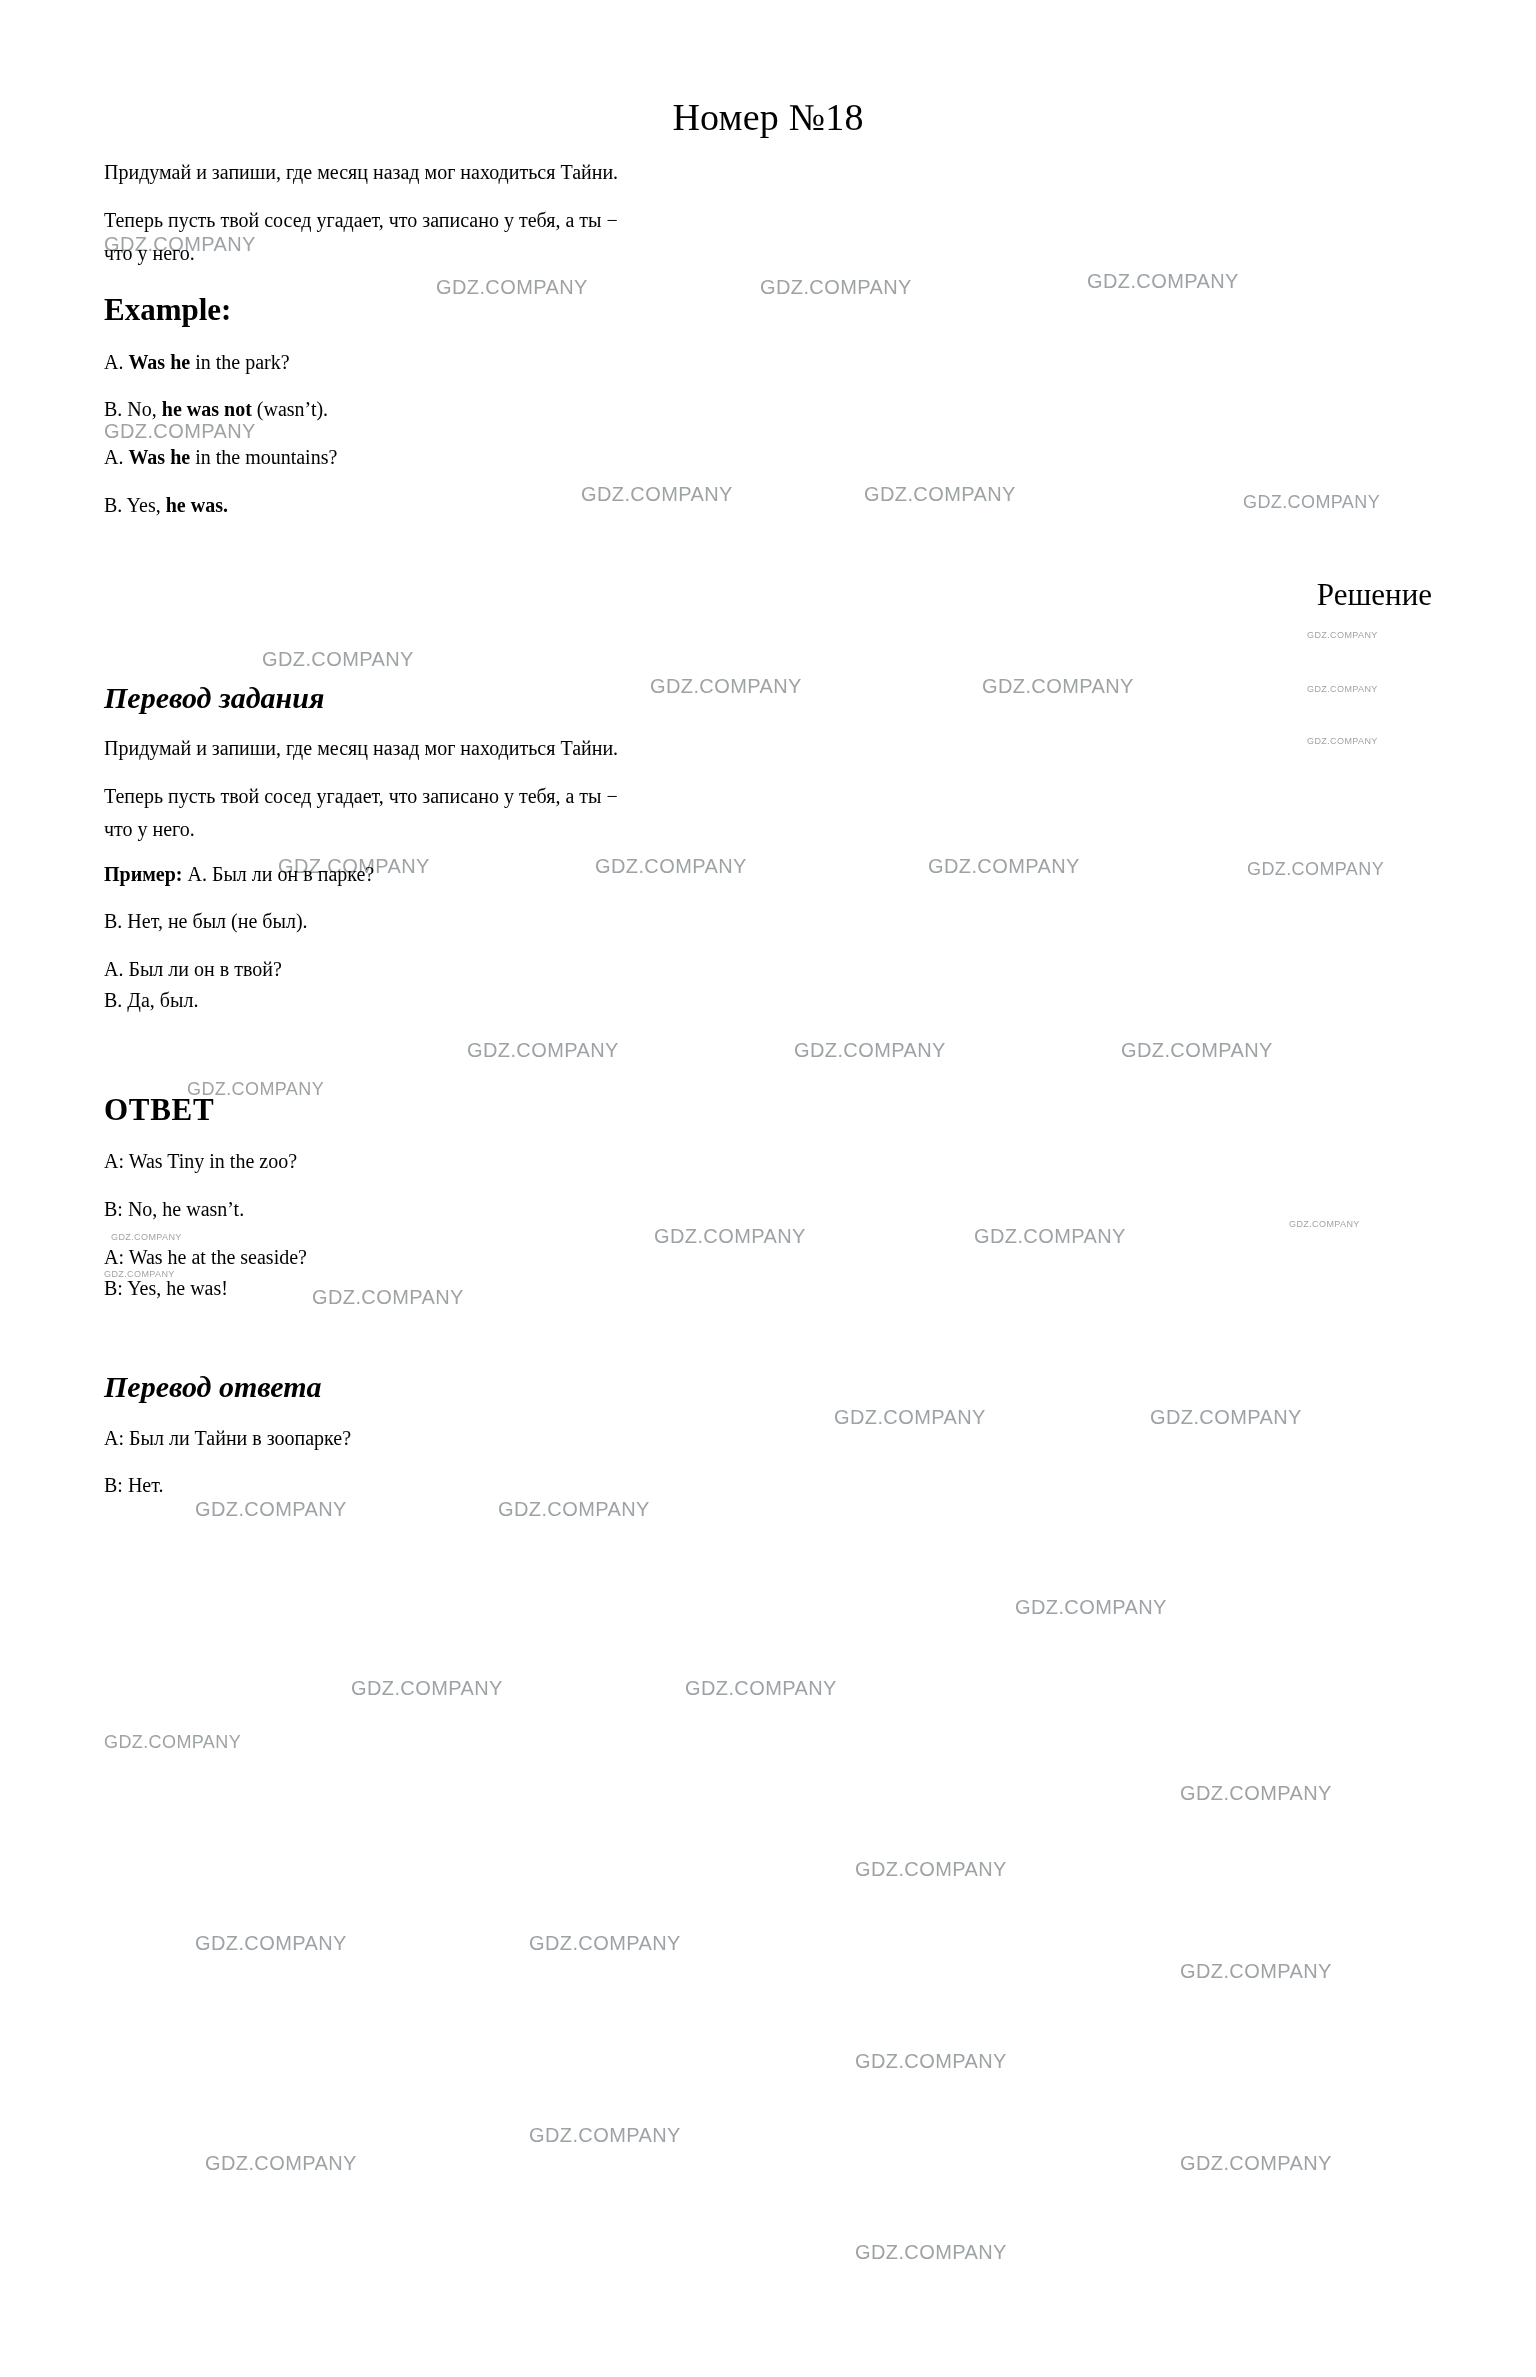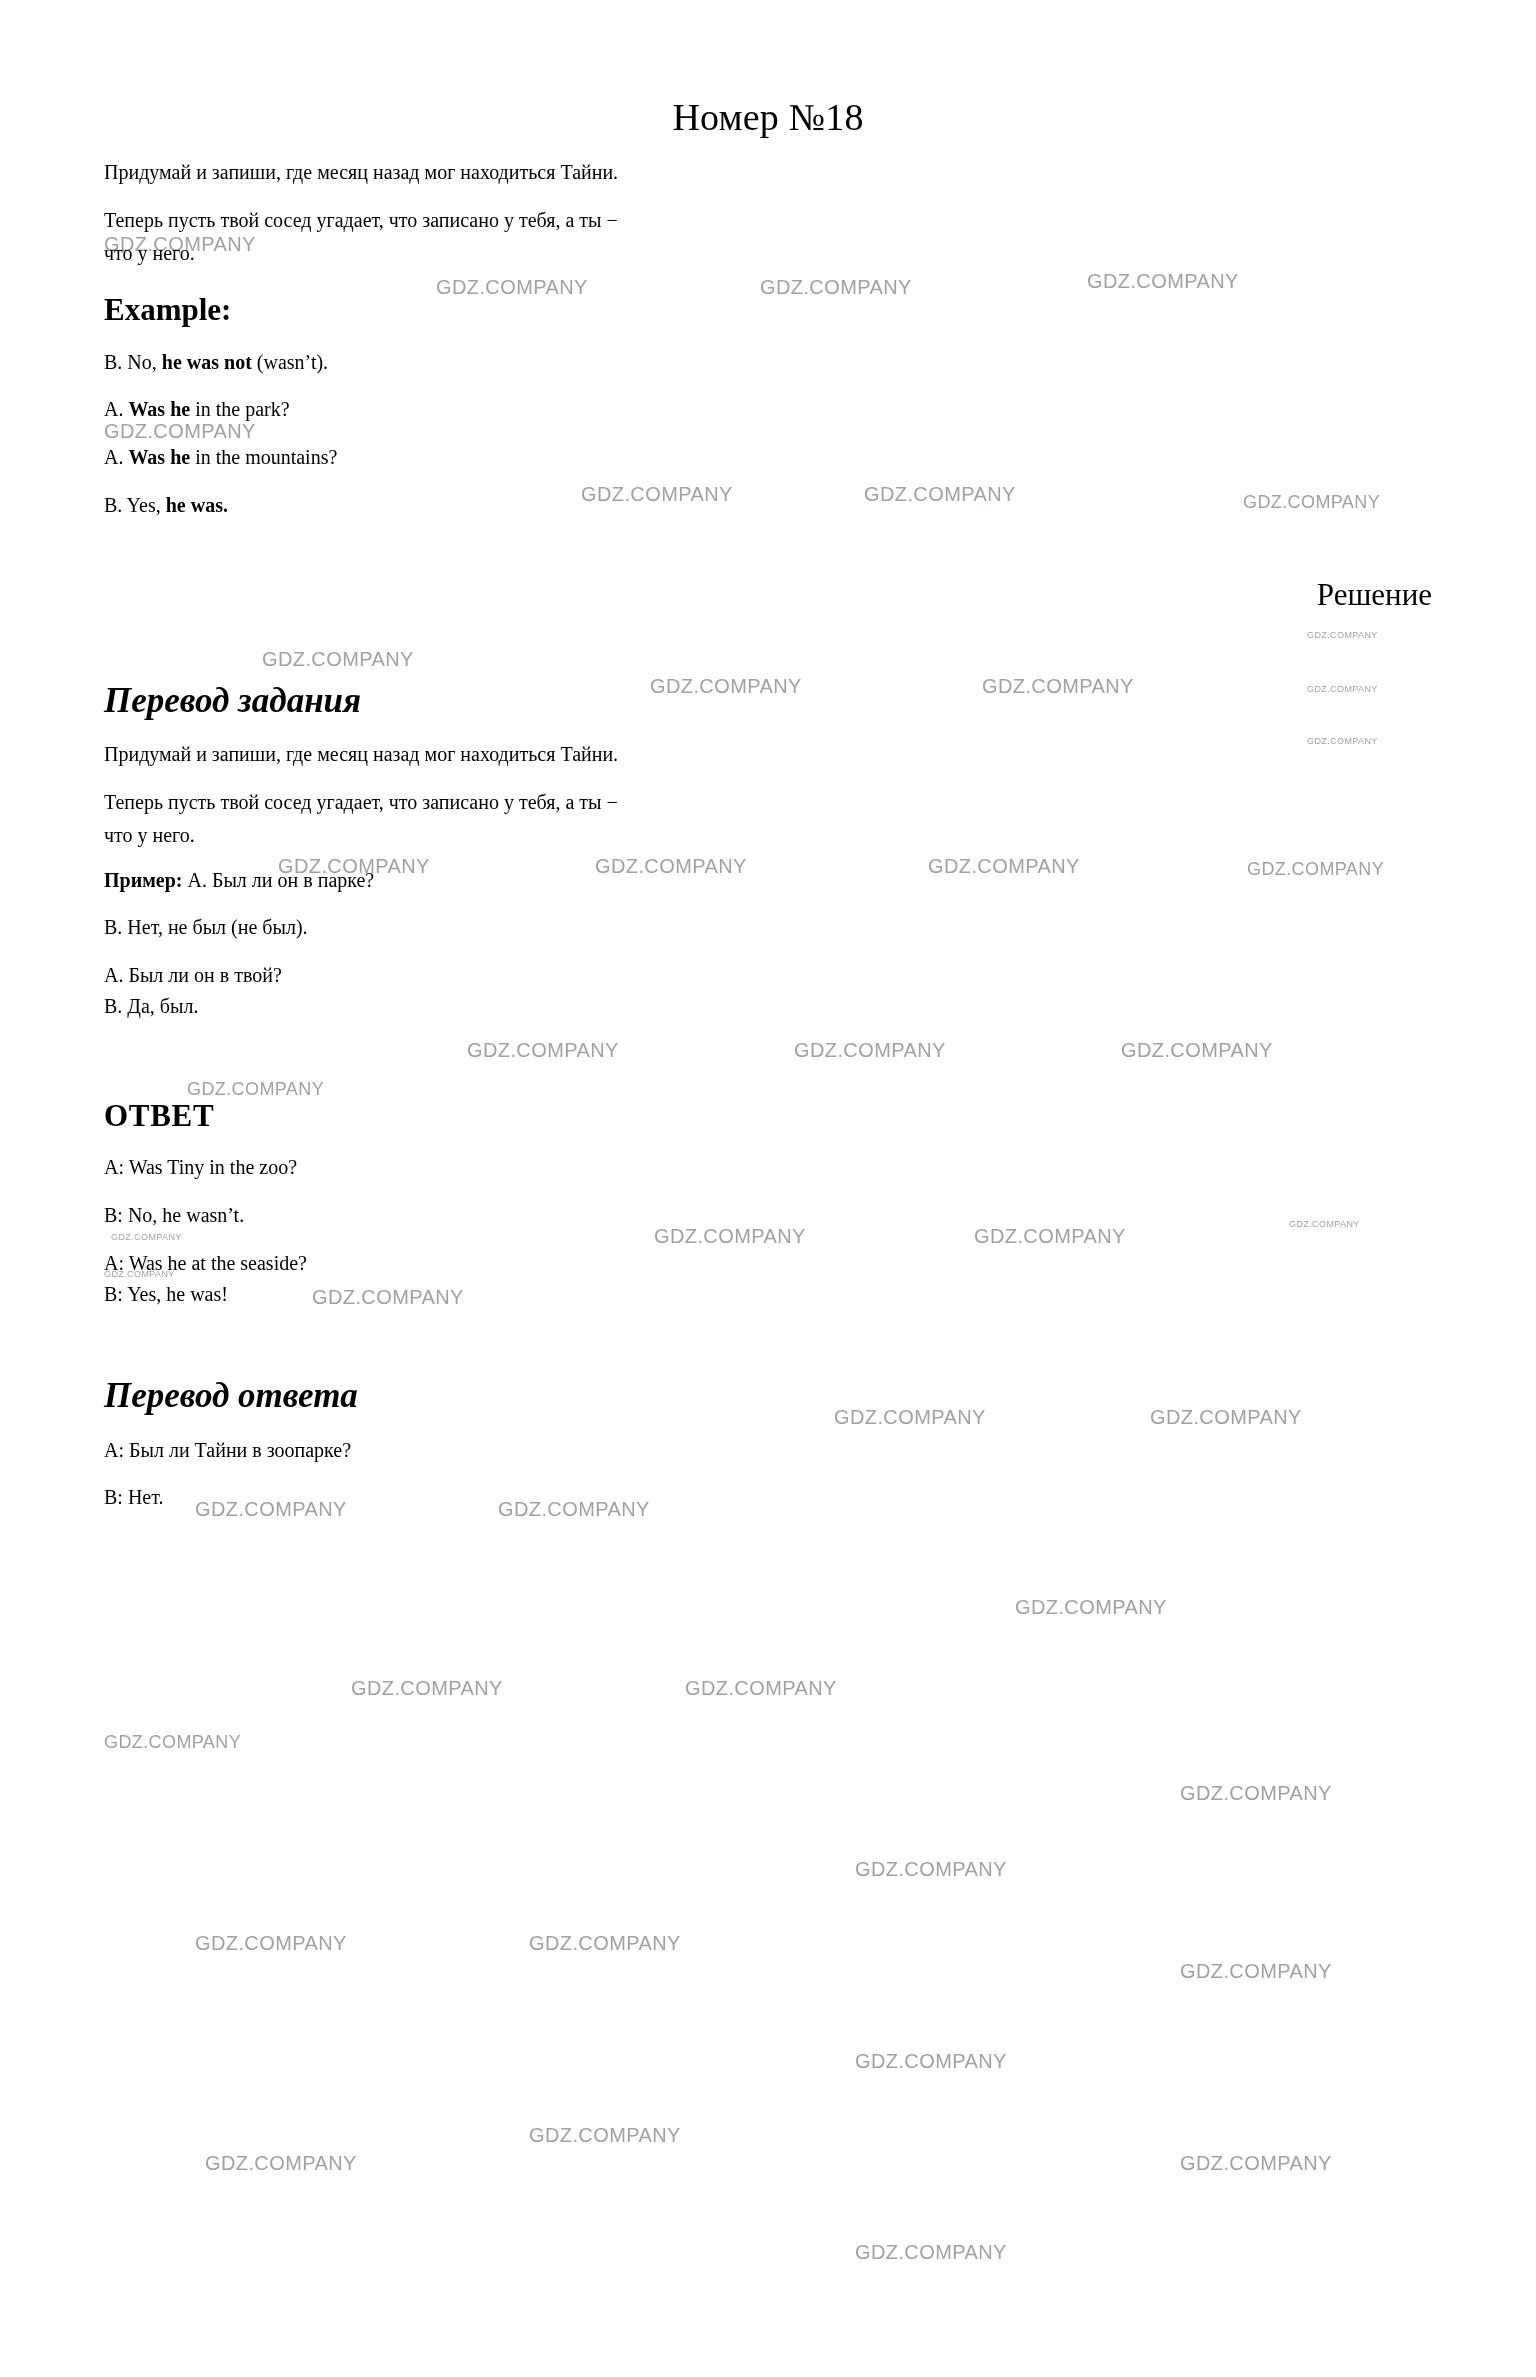--- a/index.html
+++ b/index.html
@@ -51,21 +51,21 @@
     font-size: 31px;
     font-weight: bold;
     margin: 25px 0 0 0;
   }
   .center-head {
     text-align: right;
     font-size: 31px;
     margin: 58px 0 0 0;
   }
   .bold-italic-head {
-    font-size: 35px;
+    font-size: 30px;
     font-weight: bold;
     font-style: italic;
     margin: 68px 0 0 0;
     display: inline-block;
   }
   .answer-head {
     font-size: 31px;
     font-weight: bold;
     margin: 77px 0 0 0;
     letter-spacing: 0.7px;
@@ -147,24 +147,24 @@
 
     <div class="doc-title">Номер №18</div>
 
     <div class="para">Придумай и запиши, где месяц назад мог находиться Тайни.</div>
     <div class="para">Теперь пусть твой сосед угадает, что записано у тебя, а ты −</div>
     <div class="para tight">что у него.</div>
 
     <div class="heading-bold">Example:</div>
 
     <div class="para">
+      <span>A. </span><span class="bold">Was he</span><span> in the park?</span>
+    </div>
+    <div class="para">
       <span>B. No, </span><span class="bold">he was not</span><span> (wasn’t).</span>
-    </div>
-    <div class="para">
-      <span>A. </span><span class="bold">Was he</span><span> in the park?</span>
     </div>
     <div class="para">
       <span>A. </span><span class="bold">Was he</span><span> in the mountains?</span>
     </div>
     <div class="para">
       <span>B. Yes, </span><span class="bold">he was.</span><span></span>
     </div>
 
     <div class="center-head">Решение</div>
 

